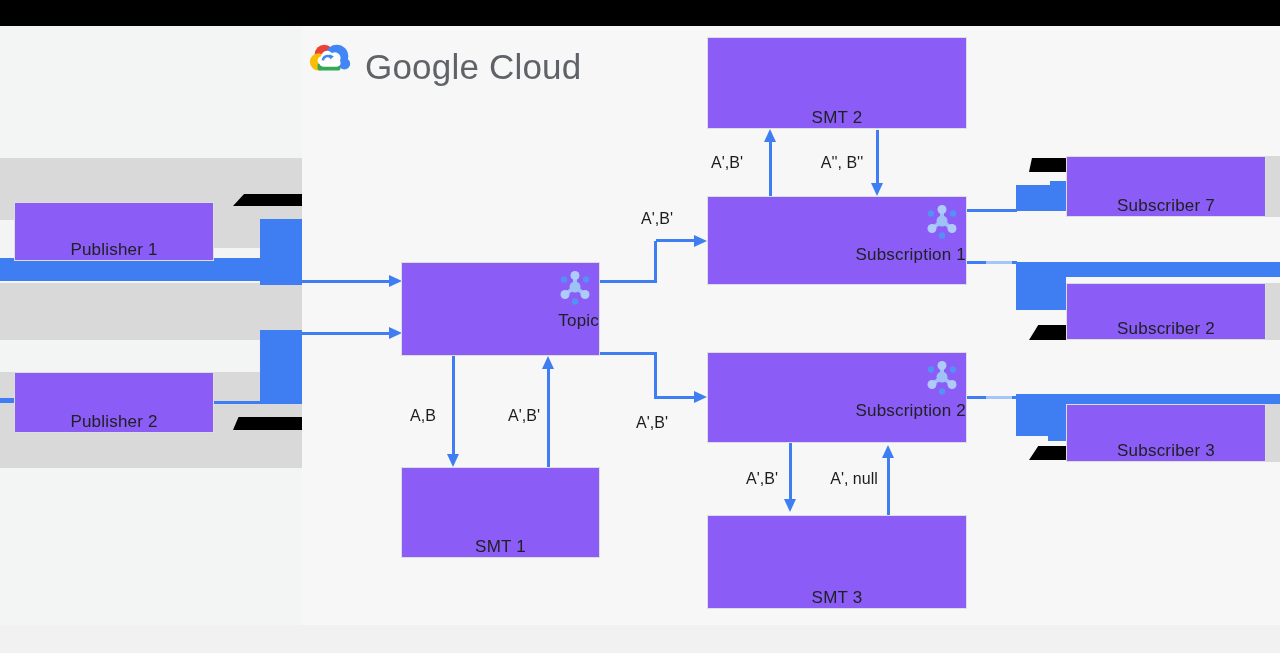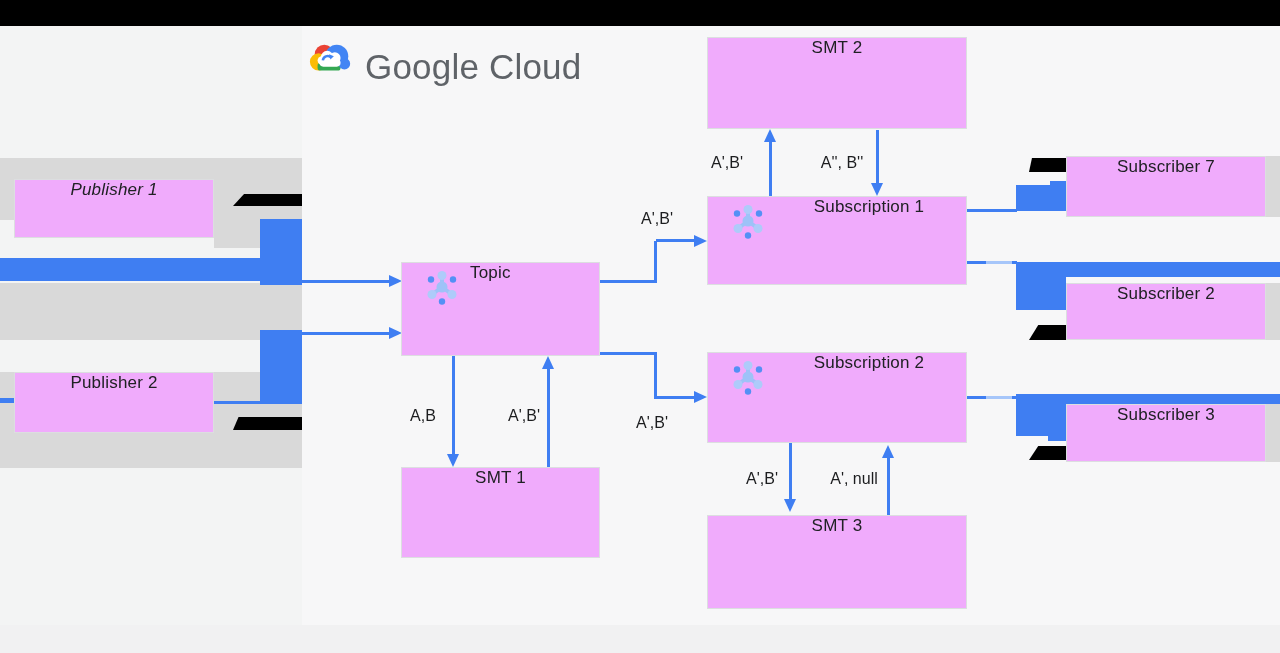--- a/index.html
+++ b/index.html
@@ -12,25 +12,25 @@
   
   .left-base{left:0;top:26px;width:302px;height:599px;background:#f3f4f4;}
   .bottom-strip{left:0;top:625px;width:1280px;height:28px;background:#f1f1f2;}
   .top-black{left:0;top:0;width:1280px;height:26px;background:#000;}
   .band{background:#d9d9d9;}
   .blue{background:#3f7ef2;}
   .blue-light{background:#a6c6fa;}
   .blackmark{background:#000;}
   
   .box{
-    background:#f0abfc;border:1px solid #dcdee0;box-sizing:border-box;
-    display:flex;align-items:flex-start;justify-content:center;
+    background:#8b5cf6;border:1px solid #dcdee0;box-sizing:border-box;
+    display:flex;align-items:flex-end;justify-content:center;
     color:#202124;font-size:17px;letter-spacing:.2px;
   }
-  .box.iconbox{justify-content:flex-start;padding-left:16px;}
+  .box.iconbox{justify-content:flex-start;padding-left:16px;flex-direction:column;}
   .iconbox .icon{width:48px;height:48px;flex:0 0 48px;}
   .iconbox.lefty .label{margin-left:4px;}
   .iconbox.centery .label{flex:1;text-align:center;}
   
   .lh{height:3px;background:#3f7ef2;}
   .lv{width:3px;background:#3f7ef2;}
   .ah-right{width:0;height:0;border-top:6px solid transparent;border-bottom:6px solid transparent;border-left:13px solid #3f7ef2;}
   .ah-up{width:0;height:0;border-left:6px solid transparent;border-right:6px solid transparent;border-bottom:13px solid #3f7ef2;}
   .ah-down{width:0;height:0;border-left:6px solid transparent;border-right:6px solid transparent;border-top:13px solid #3f7ef2;}
   
@@ -71,21 +71,21 @@
       <circle cx="20" cy="17" r="6.5" fill="#fff"></circle>
       <circle cx="28" cy="18" r="6" fill="#fff"></circle>
       <circle cx="14.5" cy="20.5" r="4.5" fill="#fff"></circle>
       <rect x="12" y="19" width="22" height="8" rx="4" fill="#fff"></rect>
       <path d="M15.5 20.5 a5 5 0 0 1 8.5 -3.2" stroke="#4285f4" stroke-width="2.6" fill="none"></path>
       <path d="M22 14 l5 2 -3.6 3.4 z" fill="#4285f4"></path>
     </svg>
   </div>
   <div class="abs logo-text" style="left:365px;top:47px;">Google Cloud</div>
 
-  <div class="abs box" style="left:14px;top:179px;width:200px;height:59px;font-style:italic;">
+  <div class="abs box" style="left:14px;top:202px;width:200px;height:59px;">
     <span class="label">Publisher 1</span>
   </div>
   <div class="abs box" style="left:14px;top:372px;width:200px;height:61px;">
     <span class="label">Publisher 2</span>
   </div>
 
   <div class="abs lh" style="left:302px;top:280px;width:89px;"></div>
   <div class="abs ah-right" style="left:389px;top:275px;"></div>
   <div class="abs lh" style="left:302px;top:332px;width:89px;"></div>
   <div class="abs ah-right" style="left:389px;top:327px;"></div>

